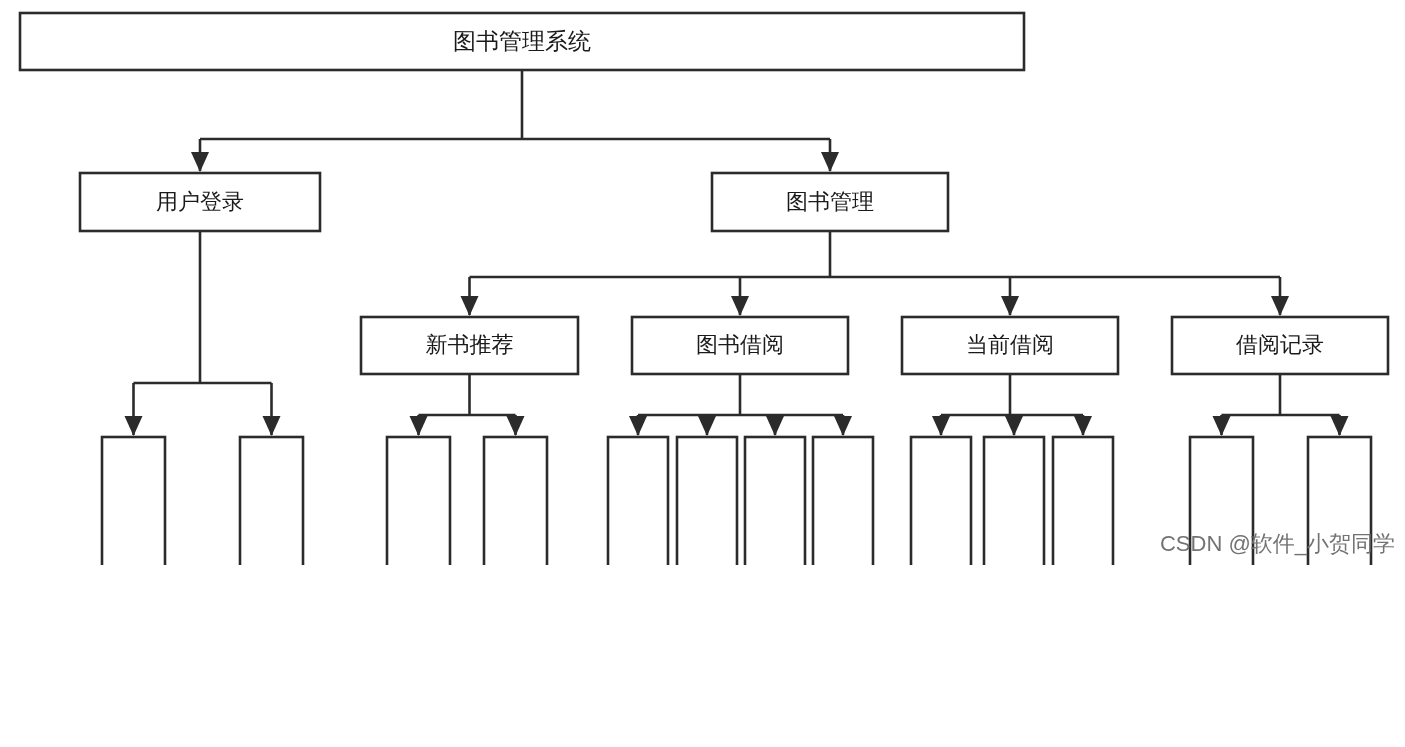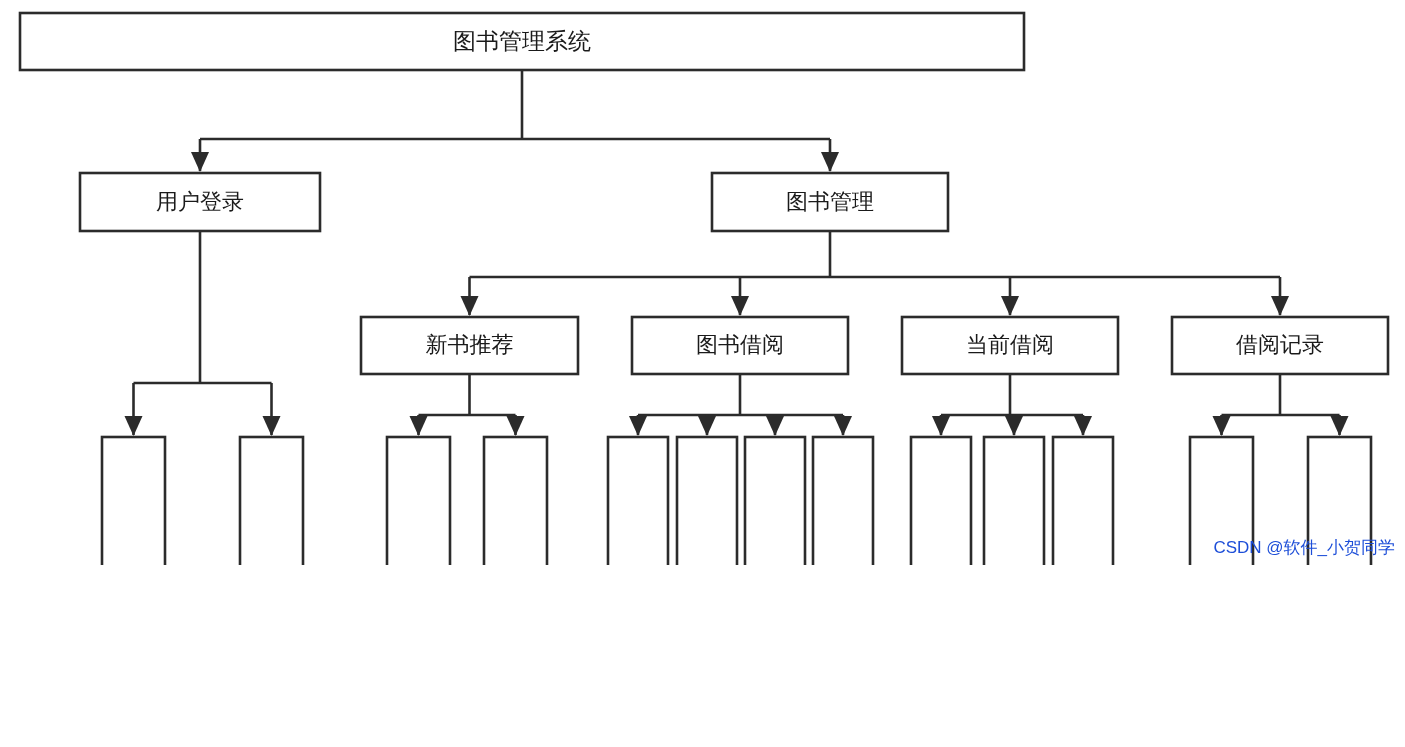--- a/index.html
+++ b/index.html
@@ -71,22 +71,22 @@
     line-height: 1.0;
     color: #1a1a1a;
     letter-spacing: 6px;
     white-space: nowrap;
   }
   .watermark {
     position: absolute;
     right: 10px;
     bottom: 6px;
     font-family: "Liberation Sans", "DejaVu Sans", sans-serif;
-    font-size: 17px;
-    color: #1d4ed8;
+    font-size: 22px;
+    color: #737373;
     white-space: nowrap;
     user-select: none;
   }
 </style>
 </head>
 <body>
 
 <div id="diagram-root">
 
   <svg id="flow-svg" viewBox="0 0 1405 747">

